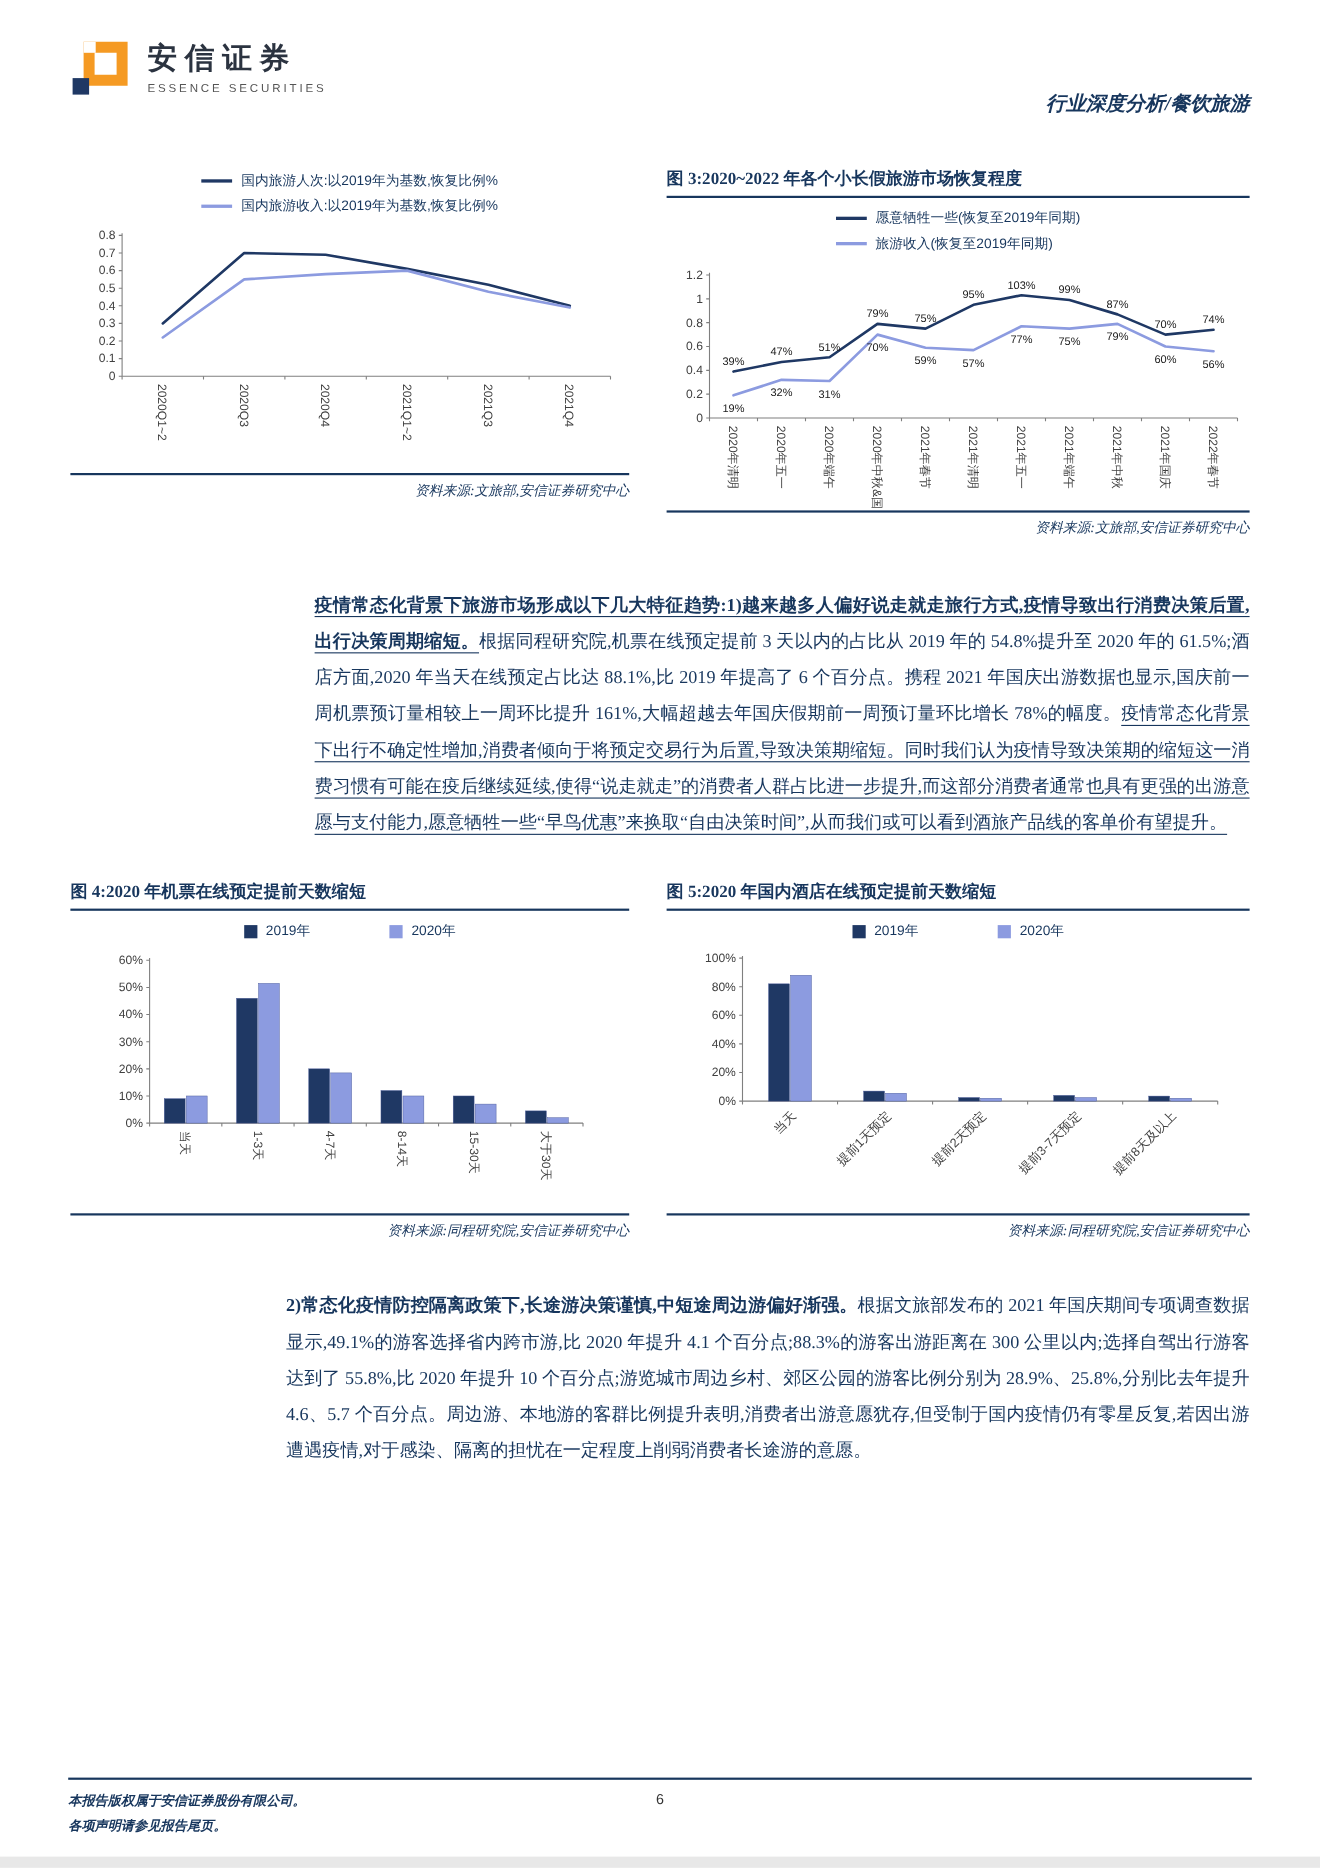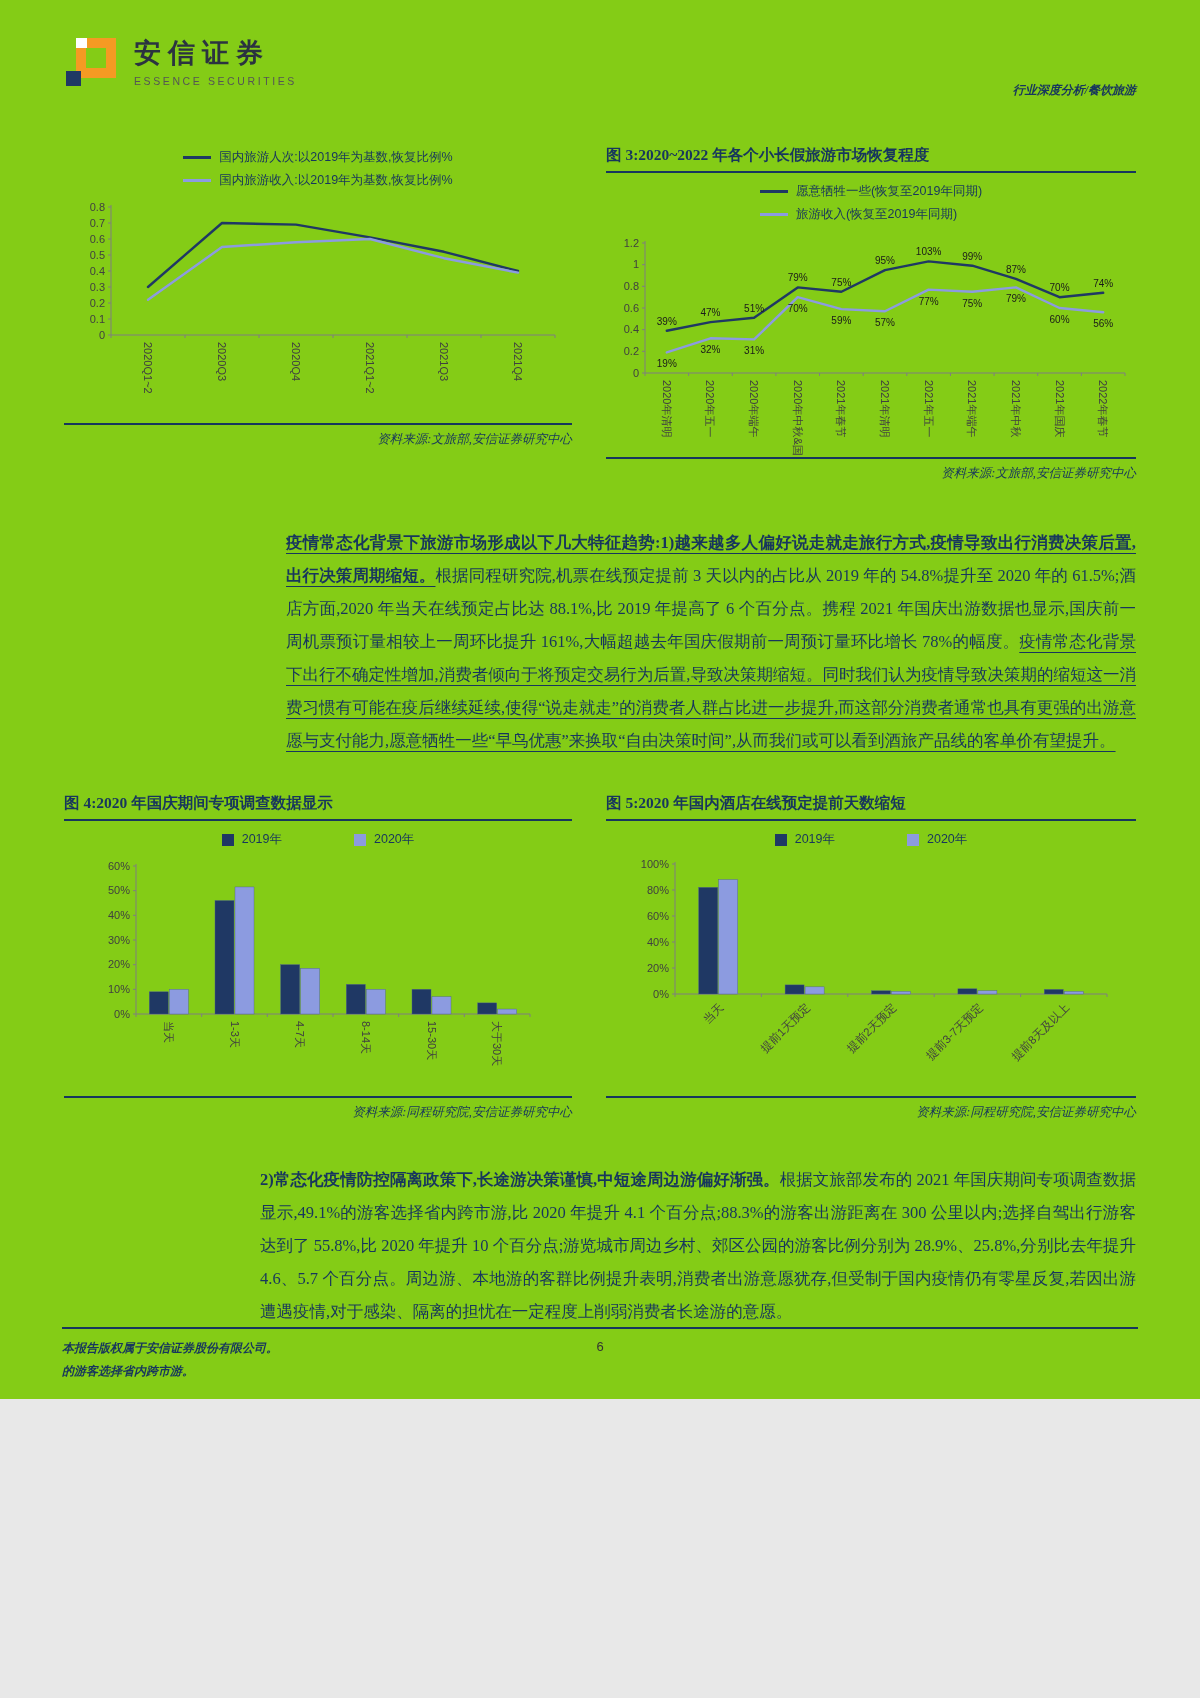--- a/index.html
+++ b/index.html
@@ -1,26 +1,26 @@
 <!DOCTYPE html>
 <html><head>
 <meta charset="utf-8">
 <style>
   html,body{margin:0;padding:0;background:#e8e8e8;}
   .page{
-    width:1200px;height:1399px;background:#84cc16;position:relative;
+    width:1200px;height:1688px;background:#ffffff;position:relative;
     margin:0 auto;box-sizing:border-box;overflow:hidden;
     font-family:"Liberation Sans",sans-serif;
   }
   
   .header{display:flex;justify-content:space-between;align-items:flex-start;padding:34px 64px 0 64px;}
   .brand{display:flex;align-items:center;gap:14px;}
   .brand-text .cn{font-size:27px;font-weight:bold;color:#2b3340;letter-spacing:7px;font-family:"Liberation Serif",serif;}
   .brand-text .en{font-size:10.5px;color:#555;letter-spacing:2.6px;margin-top:4px;}
-  .doc-type{margin-top:48px;font-size:12px;font-weight:bold;font-style:italic;color:#17365D;font-family:"Liberation Serif",serif;}
+  .doc-type{margin-top:48px;font-size:18px;font-weight:bold;font-style:italic;color:#17365D;font-family:"Liberation Serif",serif;}
   
   .figures-row{display:flex;justify-content:space-between;padding:0 64px;}
   .row1{margin-top:46px;}
   .row2{margin-top:36px;}
   .fig-l{width:508px;}
   .fig-r{width:530px;}
   .fig-title{
     font-size:15.5px;font-weight:bold;color:#17365D;font-family:"Liberation Serif",serif;
     padding-bottom:5px;border-bottom:2px solid #17365D;margin-bottom:10px;
   }
@@ -203,21 +203,21 @@
           </svg>
         </div>
       <div class="fig-source">资料来源:文旅部,安信证券研究中心</div>
     </div>
   </div>
 
   <div class="para p1"><span class="b u">疫情常态化背景下旅游市场形成以下几大特征趋势:1)越来越多人偏好说走就走旅行方式,疫情导致出行消费决策后置,出行决策周期缩短。</span><span>根据同程研究院,机票在线预定提前 3 天以内的占比从 2019 年的 54.8%提升至 2020 年的 61.5%;酒店方面,2020 年当天在线预定占比达 88.1%,比 2019 年提高了 6 个百分点。携程 2021 年国庆出游数据也显示,国庆前一周机票预订量相较上一周环比提升 161%,大幅超越去年国庆假期前一周预订量环比增长 78%的幅度。</span><span class="u">疫情常态化背景下出行不确定性增加,消费者倾向于将预定交易行为后置,导致决策期缩短。同时我们认为疫情导致决策期的缩短这一消费习惯有可能在疫后继续延续,使得“说走就走”的消费者人群占比进一步提升,而这部分消费者通常也具有更强的出游意愿与支付能力,愿意牺牲一些“早鸟优惠”来换取“自由决策时间”,从而我们或可以看到酒旅产品线的客单价有望提升。</span></div>
 
   <div class="figures-row row2">
     <div class="fig-l">
-      <div class="fig-title">图 4:2020 年国庆期间专项调查数据显示</div>
+      <div class="fig-title">图 4:2020 年机票在线预定提前天数缩短</div>
       <div class="chart-legend legend-row">
           <div class="legend-item">
             <span class="sw-bar" style="background: rgb(31, 56, 100);"></span>
             <span>2019年</span>
           </div>
           <div class="legend-item">
             <span class="sw-bar" style="background: rgb(140, 155, 224);"></span>
             <span>2020年</span>
           </div>
         </div>
@@ -321,18 +321,18 @@
         </div>
       <div class="fig-source">资料来源:同程研究院,安信证券研究中心</div>
     </div>
   </div>
 
   <div class="para p2"><span class="b">2)常态化疫情防控隔离政策下,长途游决策谨慎,中短途周边游偏好渐强。</span><span>根据文旅部发布的 2021 年国庆期间专项调查数据显示,49.1%的游客选择省内跨市游,比 2020 年提升 4.1 个百分点;88.3%的游客出游距离在 300 公里以内;选择自驾出行游客达到了 55.8%,比 2020 年提升 10 个百分点;游览城市周边乡村、郊区公园的游客比例分别为 28.9%、25.8%,分别比去年提升 4.6、5.7 个百分点。周边游、本地游的客群比例提升表明,消费者出游意愿犹存,但受制于国内疫情仍有零星反复,若因出游遭遇疫情,对于感染、隔离的担忧在一定程度上削弱消费者长途游的意愿。</span></div>
 
   <div class="footer">
     <div class="footer-left">
       <div>本报告版权属于安信证券股份有限公司。</div>
-      <div>的游客选择省内跨市游。</div>
+      <div>各项声明请参见报告尾页。</div>
     </div>
     <div class="page-num">6</div>
   </div>
 
 </div>
 
 </body></html>

